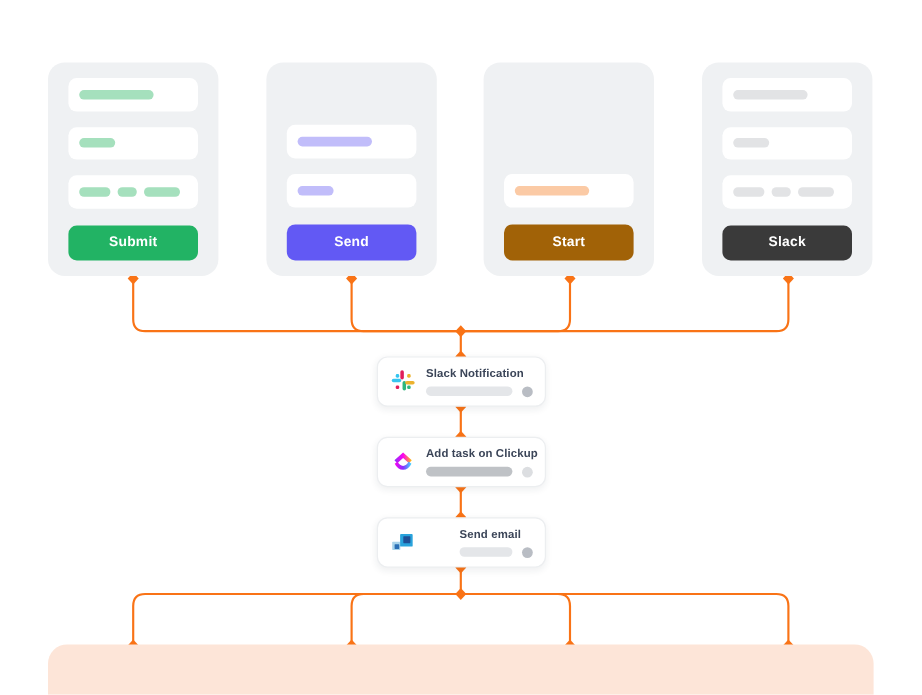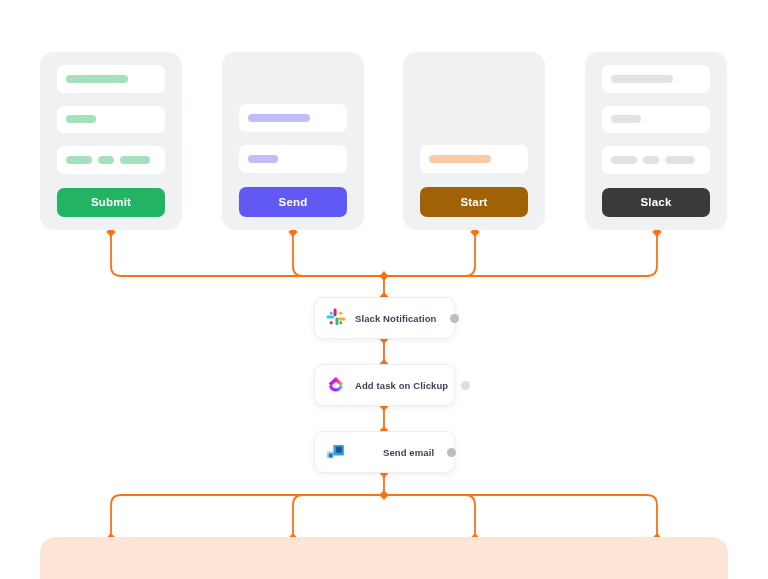--- a/index.html
+++ b/index.html
@@ -94,21 +94,21 @@
     align-items: center;
     padding: 0 10px;
     gap: 8px;
     z-index: 3;
   }
   .node.n1 { top: 297px; }
   .node.n2 { top: 364px; }
   .node.n3 { top: 431px; gap: 36px; }
 
   .node-logo { width: 22px; height: 22px; flex: 0 0 22px; position: relative; }
-  .node-body { flex: 1; display: flex; flex-direction: row; gap: 5px; min-width: 0; }
+  .node-body { flex: 1; display: flex; flex-direction: column; gap: 5px; min-width: 0; }
   .node-title {
     font-size: 9.5px;
     font-weight: bold;
     color: #3b4558;
     white-space: nowrap;
     letter-spacing: 0.1px;
   }
   .node-meta { display: flex; align-items: center; gap: 8px; }
   .node-pill { height: 8px; border-radius: 5px; background: #e4e6e9; flex: 1; }
   .node-dot { width: 9px; height: 9px; border-radius: 50%; background: #b9bdc4; flex: 0 0 9px; }

